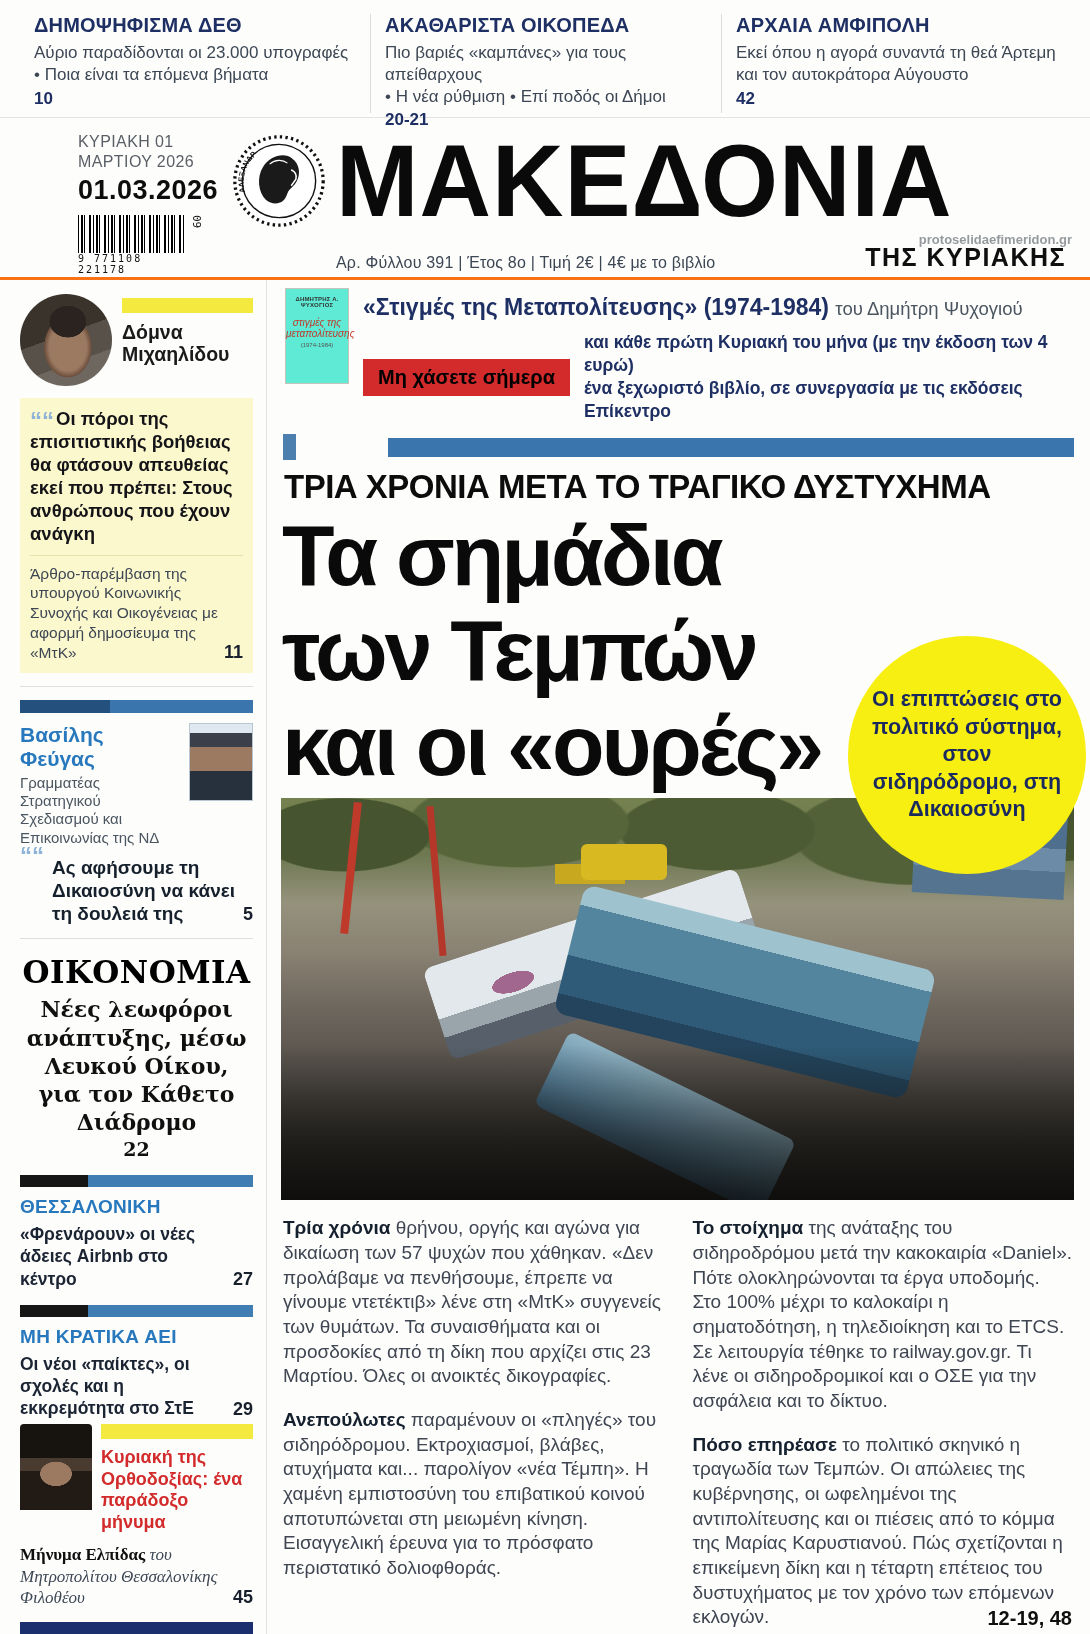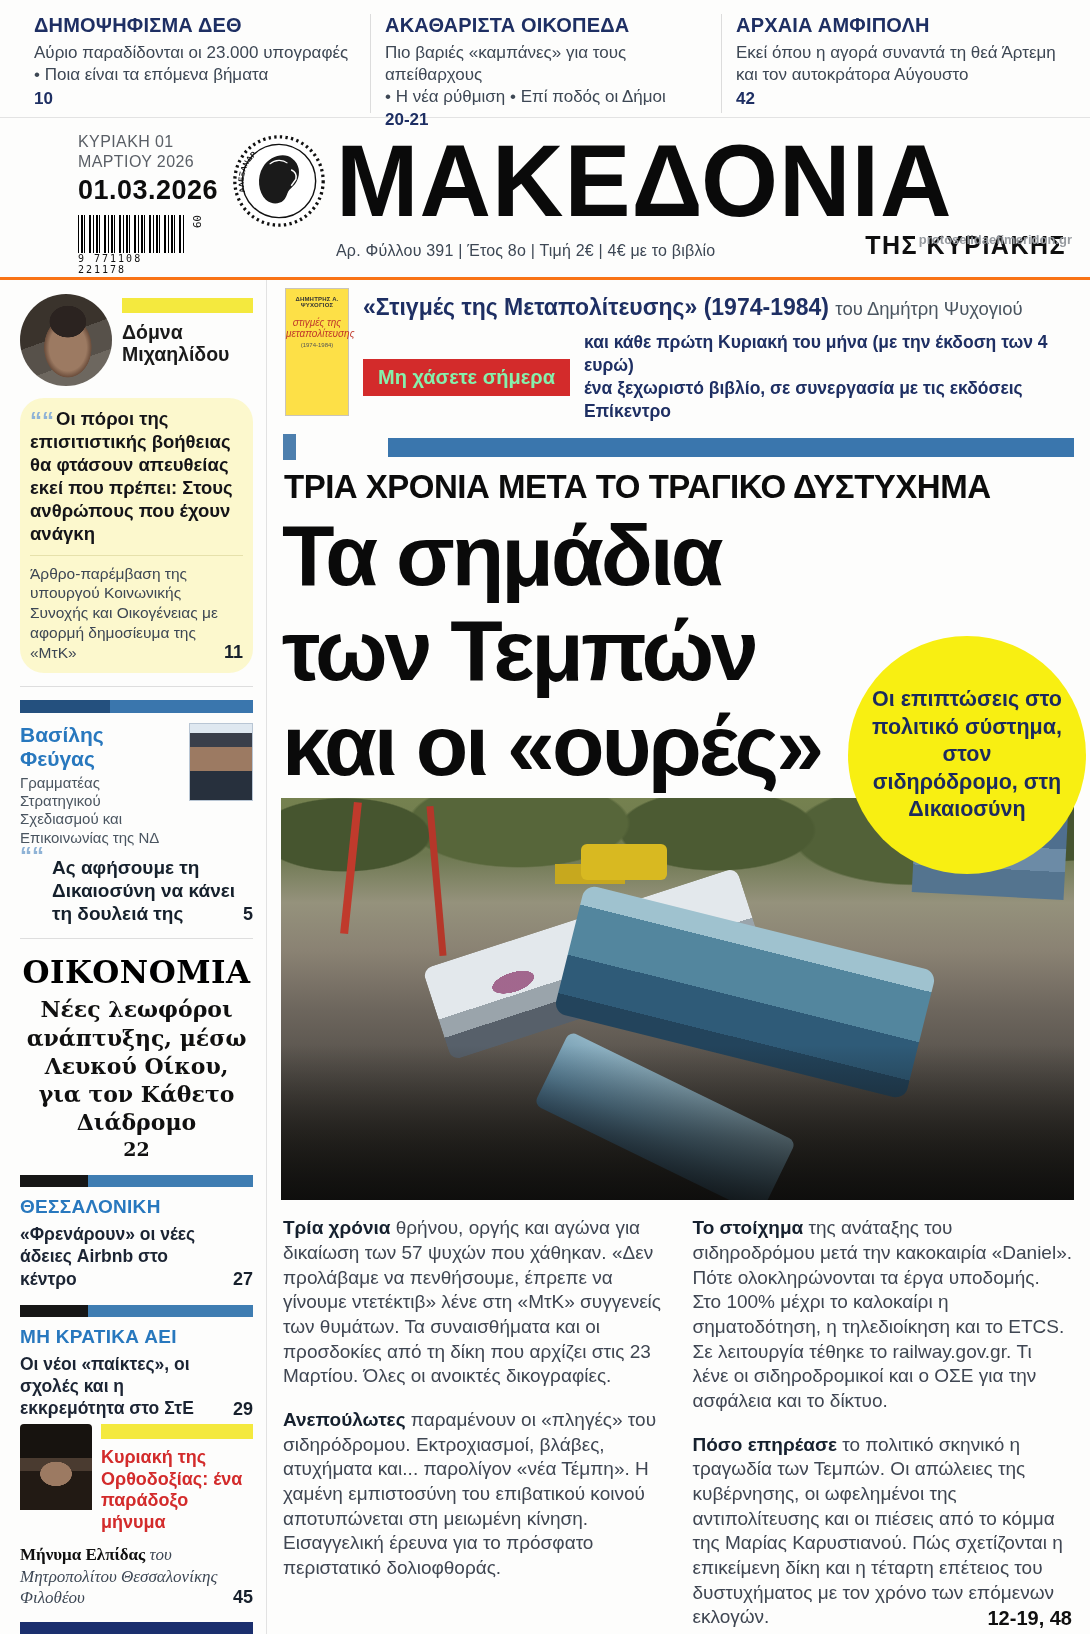--- a/index.html
+++ b/index.html
@@ -21,38 +21,38 @@
   .mh-date { font-size:16px; color:#5a5f66; line-height:1.25; letter-spacing:.4px; }
   .mh-datenum { font-size:27px; font-weight:900; color:#0d0d0d; margin-top:3px; letter-spacing:.5px; }
   .barcode-wrap { display:flex; align-items:flex-start; margin-top:9px; gap:4px; }
   .barcode { width:108px; }
   .bc-bars { height:38px; background:repeating-linear-gradient(90deg,#000 0 1px,#fff 1px 3px,#000 3px 5px,#fff 5px 6px,#000 6px 7px,#fff 7px 11px,#000 11px 13px,#fff 13px 15px); }
   .bc-digits { font-size:10px; letter-spacing:2px; font-family:"DejaVu Sans Mono",monospace; color:#111; }
   .bc-side { font-size:11px; font-family:"DejaVu Sans Mono",monospace; color:#111; writing-mode:vertical-rl; }
   .coin { flex:none; margin:2px 10px 0 4px; }
   .mh-right { flex:1; position:relative; padding-top:2px; }
   .mh-title { font-size:99px; font-weight:900; color:#0a0a0a; line-height:.92; letter-spacing:1px; white-space:nowrap; transform:scaleY(1.03); transform-origin:top left; }
-  .mh-bottomrow { display:flex; justify-content:space-between; align-items:flex-end; margin-top:6px; padding-right:6px; }
+  .mh-bottomrow { display:flex; justify-content:space-between; align-items:flex-end; margin-top:18px; padding-right:6px; }
   .mh-issue { font-size:16px; color:#3d4754; letter-spacing:.2px; }
   .mh-sub { font-size:25px; font-weight:800; color:#0f0f0f; letter-spacing:1.5px; }
   .mh-watermark { position:absolute; right:0; bottom:30px; font-size:13px; font-weight:700; color:#969a9f; }
   
   .pagegrid { display:flex; }
   .sidebar { width:267px; flex:none; padding:14px 13px 0 20px; border-right:1px solid #e2e2e2; }
   .maincol { flex:1; position:relative; padding:0 16px 0 14px; }
   
   .sb-person { display:flex; gap:10px; }
   .sb-avatar { width:92px; height:92px; border-radius:50%; flex:none;
     background:radial-gradient(30px 26px at 52% 30%, #2b2320 0 60%, transparent 62%),
                radial-gradient(30px 38px at 52% 58%, #9c7a62 0 62%, #6d4f3d 78%, transparent 80%),
                linear-gradient(160deg,#3a332c 0 45%, #57514a 45% 70%, #6d675f 70%); }
   .sb-person-right { flex:1; padding-top:4px; }
   .hl-yellow { height:15px; background:#f4e93e; margin-bottom:8px; }
   .sb-name { font-size:19.5px; font-weight:800; color:#1a1a1a; line-height:1.15; }
-  .sb-quotebox { background:#fcf8cd; margin-top:12px; padding:10px 10px 0 10px;border-radius:24px; }
+  .sb-quotebox { background:#fcf8cd; margin-top:12px; padding:10px 10px 0 10px; }
   .sb-quote { font-size:18.5px; font-weight:800; color:#141418; line-height:1.24; }
   .qmark { color:#8fb3d6; font-size:24px; font-weight:900; line-height:0; vertical-align:-4px; margin-right:2px; }
   .sb-note { display:flex; gap:6px; border-top:1px solid #e6e1ab; margin-top:9px; padding:8px 0 10px; }
   .sb-note-text { flex:1; font-size:15.5px; color:#3d4754; line-height:1.28; }
   .sb-page { font-weight:900; color:#17202c; font-size:18px; align-self:flex-end; }
   .sb-divider { border-top:1px solid #dedede; margin:13px 0; }
   .fevgas-bar { height:13px; background:linear-gradient(90deg,#24507e 0 90px,#3a76ad 90px); margin-bottom:10px; }
   .fevgas-row { display:flex; gap:8px; }
   .fevgas-left { flex:1; }
   .fevgas-name { color:#2878be; font-size:21px; font-weight:800; }
@@ -75,30 +75,30 @@
                linear-gradient(180deg,#17130f 0 40%, #4a3b30 40% 55%, #221a14 55%); }
   .orthodox-right { flex:1; }
   .orthodox-red { color:#d32b2b; font-size:18px; font-weight:800; line-height:1.22; }
   .orthodox-note { display:flex; gap:6px; margin-top:10px; font-size:17px; line-height:1.25; }
   .orthodox-note .body { flex:1; color:#3d4754; font-style:italic;font-family:Liberation Serif, serif; }
   .orthodox-note .lead { font-weight:900; font-style:normal; color:#0f0f0f; }
   .navy-box { background:#1b2f6e; padding:8px 10px 10px; margin-top:14px; }
   .navy-name { color:#f3b93c; font-weight:800; font-size:18.5px; margin-bottom:3px; }
   
   .promo { display:flex; gap:14px; padding:8px 0 4px 4px; }
-  .book-cover { width:64px; height:128px; flex:none; border:1px solid #c9c4ba; background:#fde047; padding:7px 0; text-align:center; }
+  .book-cover { width:64px; height:96px; flex:none; border:1px solid #c9c4ba; background:#5eead4; padding:7px 0; text-align:center; }
   .bc-author2 { font-size:6px; font-weight:700; color:#333; letter-spacing:.2px; }
   .bc-title2 { font-size:10px; color:#c0392b; font-style:italic; line-height:1.05; margin-top:10px; }
   .bc-years2 { font-size:6px; color:#555; margin-top:3px; }
   .promo-main { flex:1; padding-top:6px; }
   .promo-title-row { font-size:23px; }
   .promo-title { font-weight:900; color:#1e2f63; }
   .promo-author { font-size:18.5px; font-weight:400; color:#4a5560; }
   .promo-row2 { display:flex; gap:14px; align-items:center; margin-top:10px; }
-  .promo-badge { background:#d32b2b; color:#86efac; font-weight:800; font-size:20px; padding:7px 15px; flex:none; }
+  .promo-badge { background:#d32b2b; color:#000000; font-weight:800; font-size:20px; padding:7px 15px; flex:none; }
   .promo-lines { font-size:17.5px; font-weight:800; color:#1e2f63; line-height:1.32; }
   .bluebar-row { display:flex; align-items:center; margin:7px 0 6px 2px; }
   .bluebar-sq { width:13px; height:26px; background:#4d7fae; flex:none; }
   .bluebar { flex:1; height:19px; background:#3a76ad; margin-left:92px; }
   .kicker { font-size:33px; font-weight:900; color:#0c0c0c; letter-spacing:-.5px; margin:8px 0 0 3px; }
   .headline { font-size:86px; font-weight:900; color:#0a0a0a; line-height:1.1; letter-spacing:-3px; margin:2px 0 0 1px; }
   .circle-badge { position:absolute; z-index:6; right:4px; top:356px; width:238px; height:238px; border-radius:50%;
     background:#f8ef12; display:flex; align-items:center; justify-content:center; text-align:center;
     padding:26px 20px; font-size:21.5px; font-weight:800; color:#1b2a5e; line-height:1.28; }
   .photo { position:relative; height:402px; margin-top:6px; overflow:hidden;

